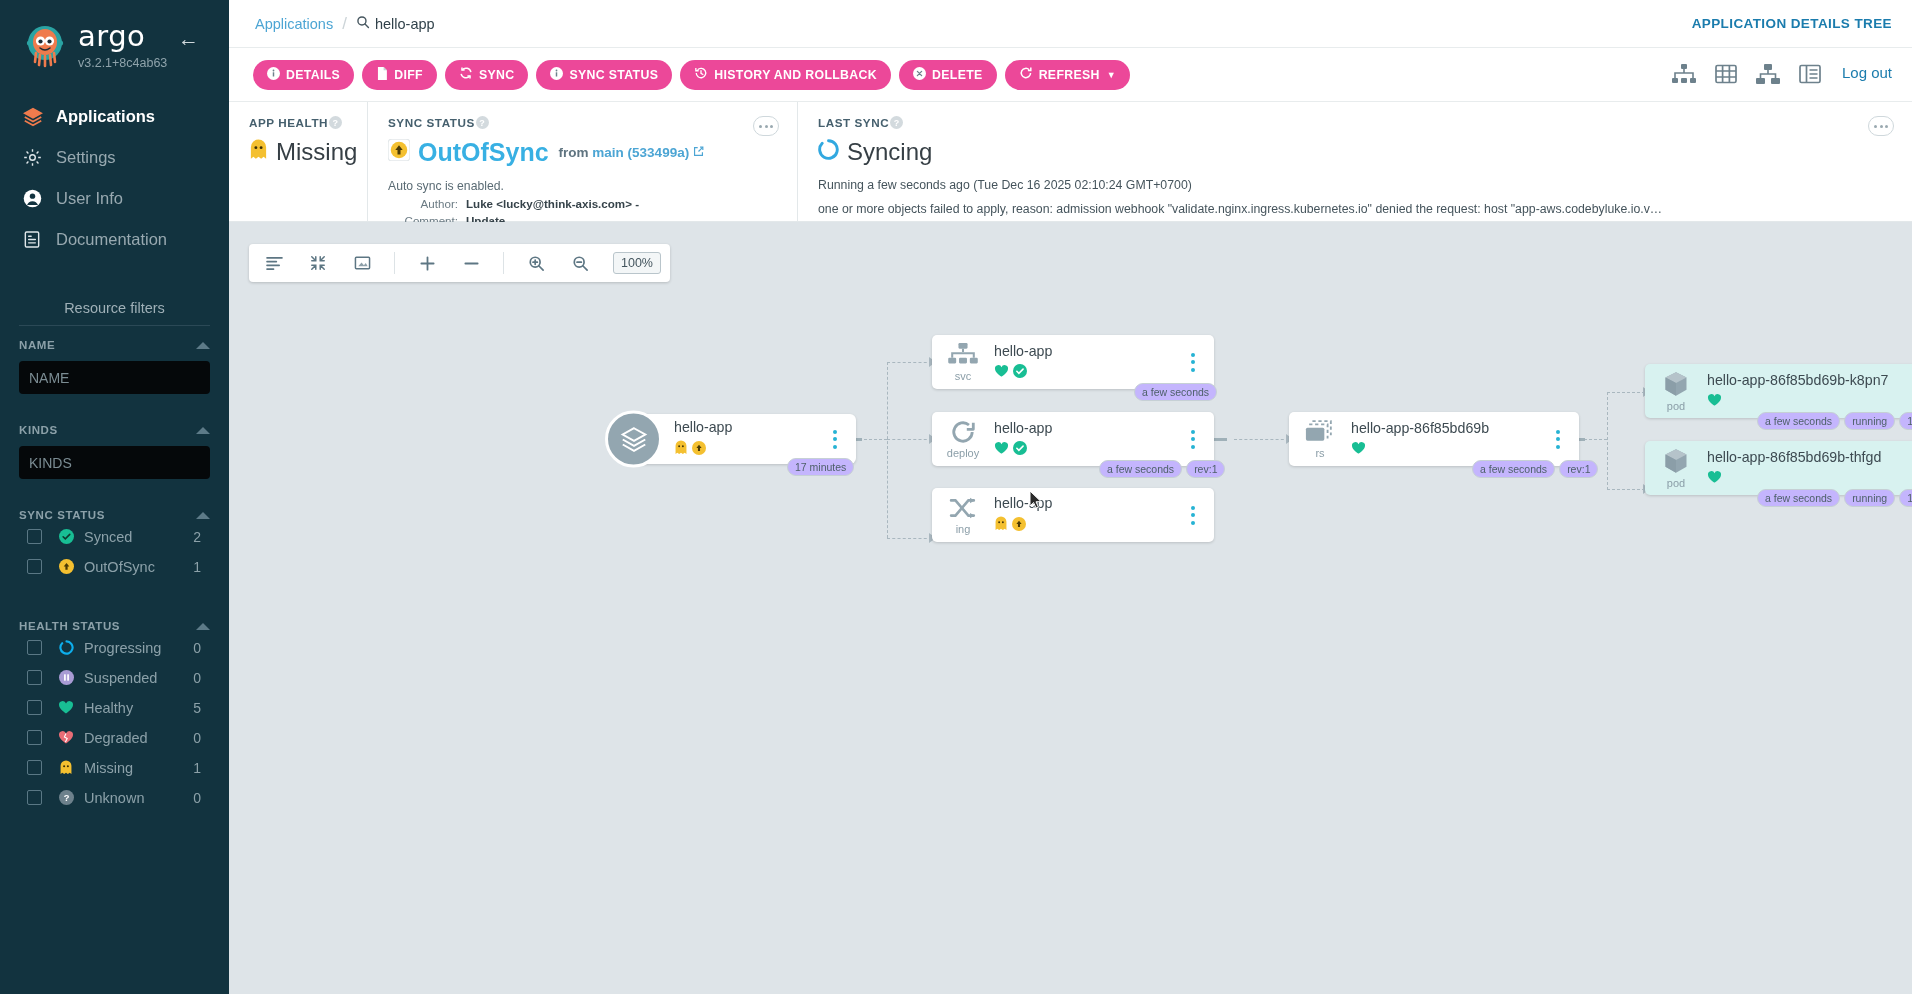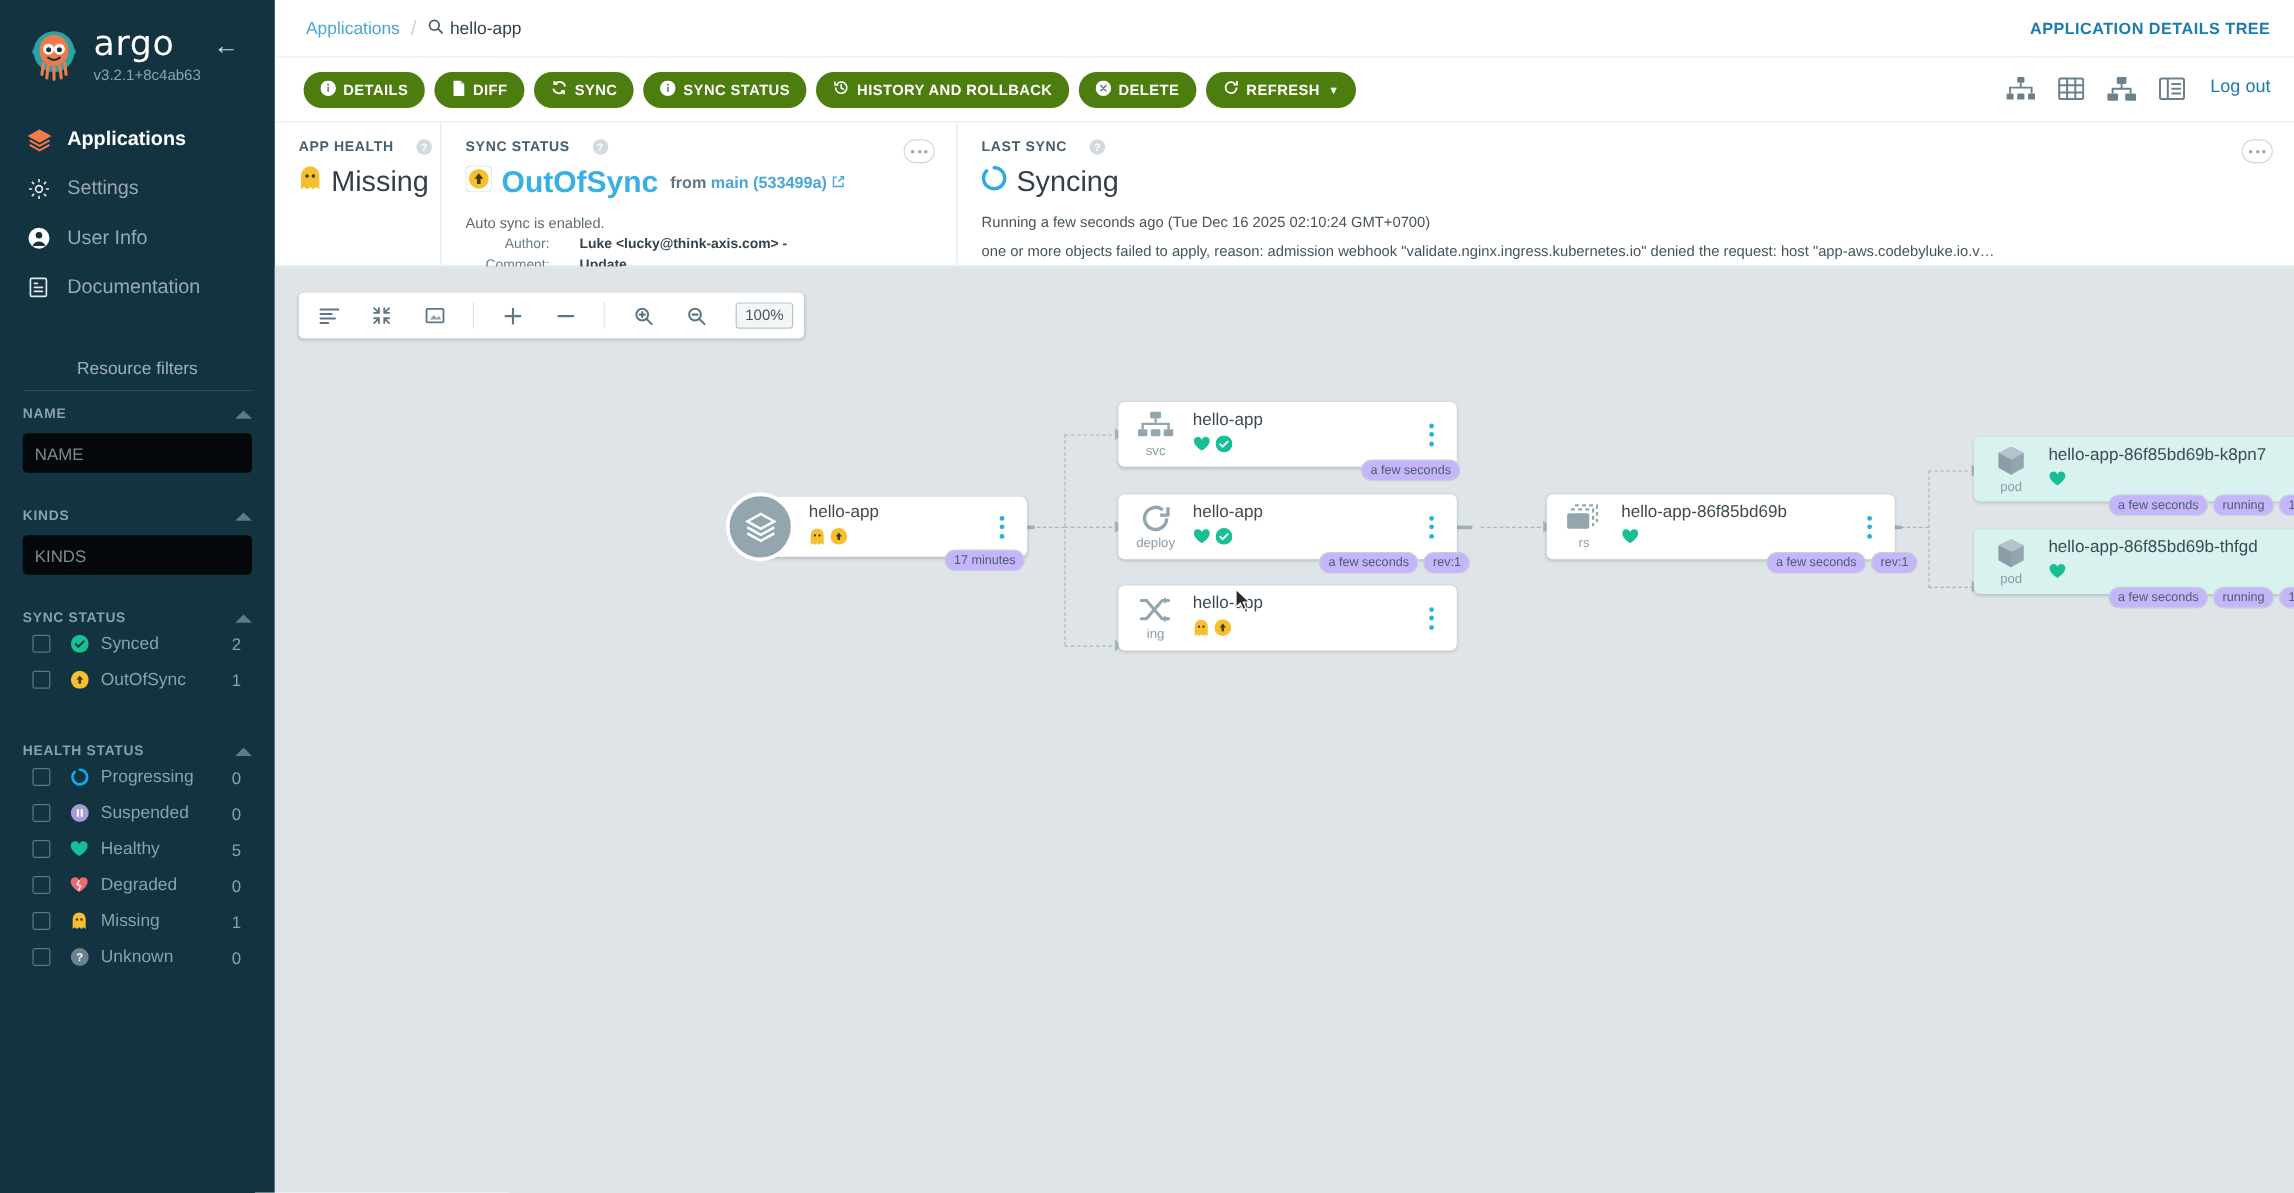--- a/index.html
+++ b/index.html
@@ -83,52 +83,52 @@
   .top-right {
     margin-left: auto; color: #1b7cad; font-size: 13.5px;
     letter-spacing: .4px; font-weight: bold; cursor: pointer;
   }
 
   .toolbar {
     height: 54px; display: flex; align-items: center; padding: 0 20px 0 24px;
     border-bottom: 1px solid #e8eced; gap: 8px; flex: 0 0 54px;
   }
   .tb-btn {
-    height: 30px; border-radius: 15px; background: #4d7c0f; color: #fff;
+    height: 30px; border-radius: 15px; background: #ec4899; color: #fff;
     display: flex; align-items: center; gap: 6px; padding: 0 14px;
     font-size: 12.3px; font-weight: bold; letter-spacing: .35px; cursor: pointer;
     white-space: nowrap;
   }
   .tb-icons { margin-left: auto; display: flex; align-items: flex-start; gap: 19px; }
   .vm-ico { cursor: pointer; display: flex; align-items: center; }
   .logout { color: #1b7cad; font-size: 15px; cursor: pointer; margin-left: 2px; }
 
   
   .status-strip { height: 120px; display: flex; border-bottom: 1px solid #e3e8ea; flex: 0 0 120px; }
   .st-pane { padding: 14px 0 0 0; position: relative; }
   .st-pane.health { width: 138px; padding-left: 20px; }
   .st-pane.sync { flex: 0 0 430px; border-left: 1px solid #e3e8ea; padding-left: 20px; }
   .st-pane.last { flex: 1; border-left: 1px solid #e3e8ea; padding-left: 20px; padding-right: 30px; }
   .st-title {
     font-size: 11.7px; font-weight: bold; color: #46606e;
-    letter-spacing: .55px; display: flex; align-items: flex-end; gap: 19px;
+    letter-spacing: .55px; display: flex; align-items: flex-end; gap: 1px;
   }
   .qmark {
     width: 13px; height: 13px; border-radius: 50%; background: #d3dade;
     color: #fff; font-size: 9px; display: inline-flex;
     align-items: center; justify-content: center; font-weight: bold;
   }
   .st-big {
     display: flex; align-items: center; gap: 8px; margin-top: 9px;
     font-size: 24px; color: #363f45;
   }
   .st-from { font-size: 13.5px; color: #5f7480; font-weight: bold; margin-left: 2px; }
   .st-from a { color: #4ca5d4; text-decoration: none; cursor: pointer; }
   .st-sub { font-size: 12.2px; color: #5a6b74; margin-top: 12px; }
-  .kv { display: flex; font-size: 11.6px; margin-top: 4px; gap: 17px; }
+  .kv { display: flex; font-size: 11.6px; margin-top: 4px; }
   .kv .k { width: 70px; text-align: right; color: #6b7b84; margin-right: 8px; }
   .kv .v { color: #36434a; font-weight: bold; }
   .st-line { font-size: 12.3px; color: #45545c; margin-top: 11px; line-height: 1.45; }
   .dots-btn {
     position: absolute; right: 18px; top: 14px;
     width: 26px; height: 20px; border: 1px solid #cfd8dc; border-radius: 11px;
     display: flex; align-items: center; justify-content: center;
     gap: 2.5px; cursor: pointer; background: #fff;
   }
   .dots-btn i { width: 3px; height: 3px; border-radius: 50%; background: #9aa9b0; display:block; }

